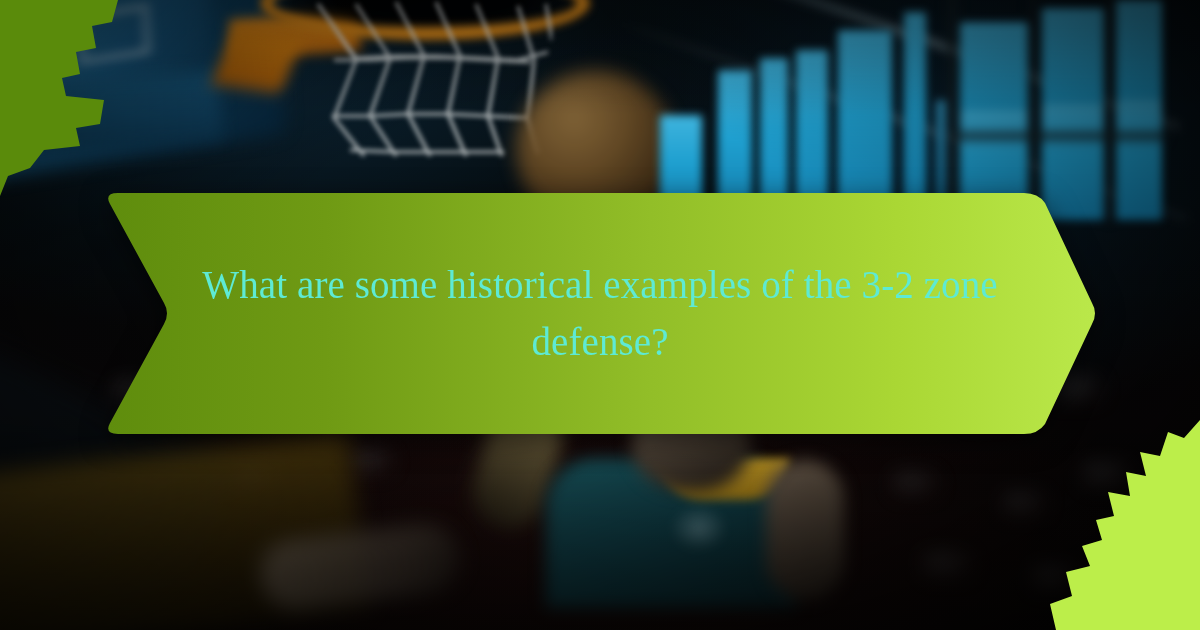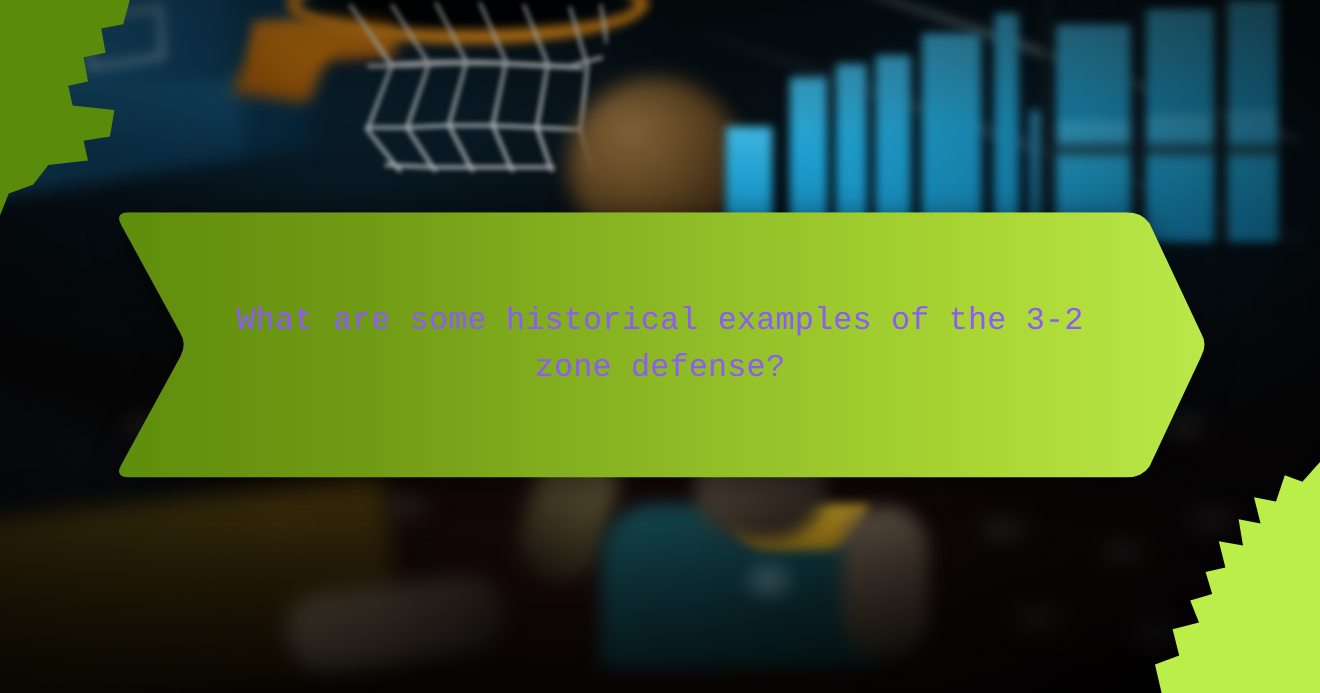--- a/index.html
+++ b/index.html
@@ -225,25 +225,25 @@
 
   .banner-text {
     position:absolute;
     left:160px; top:193px;
     width:880px; height:241px;
     display:flex; align-items:center; justify-content:center;
     text-align:center;
     padding:0 30px;
   }
   .banner-text h1 {
-    font-family:Liberation Mono, monospace;
-    font-size:29px;
+    font-family:Liberation Serif, serif;
+    font-size:39px;
     font-weight:400;
     line-height:1.45;
-    color:#8b5cf6;
+    color:#5eead4;
     letter-spacing:.1px;
   }
 </style>
 </head>
 <body>
 
 <div id="stage">
 
   <div class="photo">
     <div class="bg-base ph-layer"></div>

